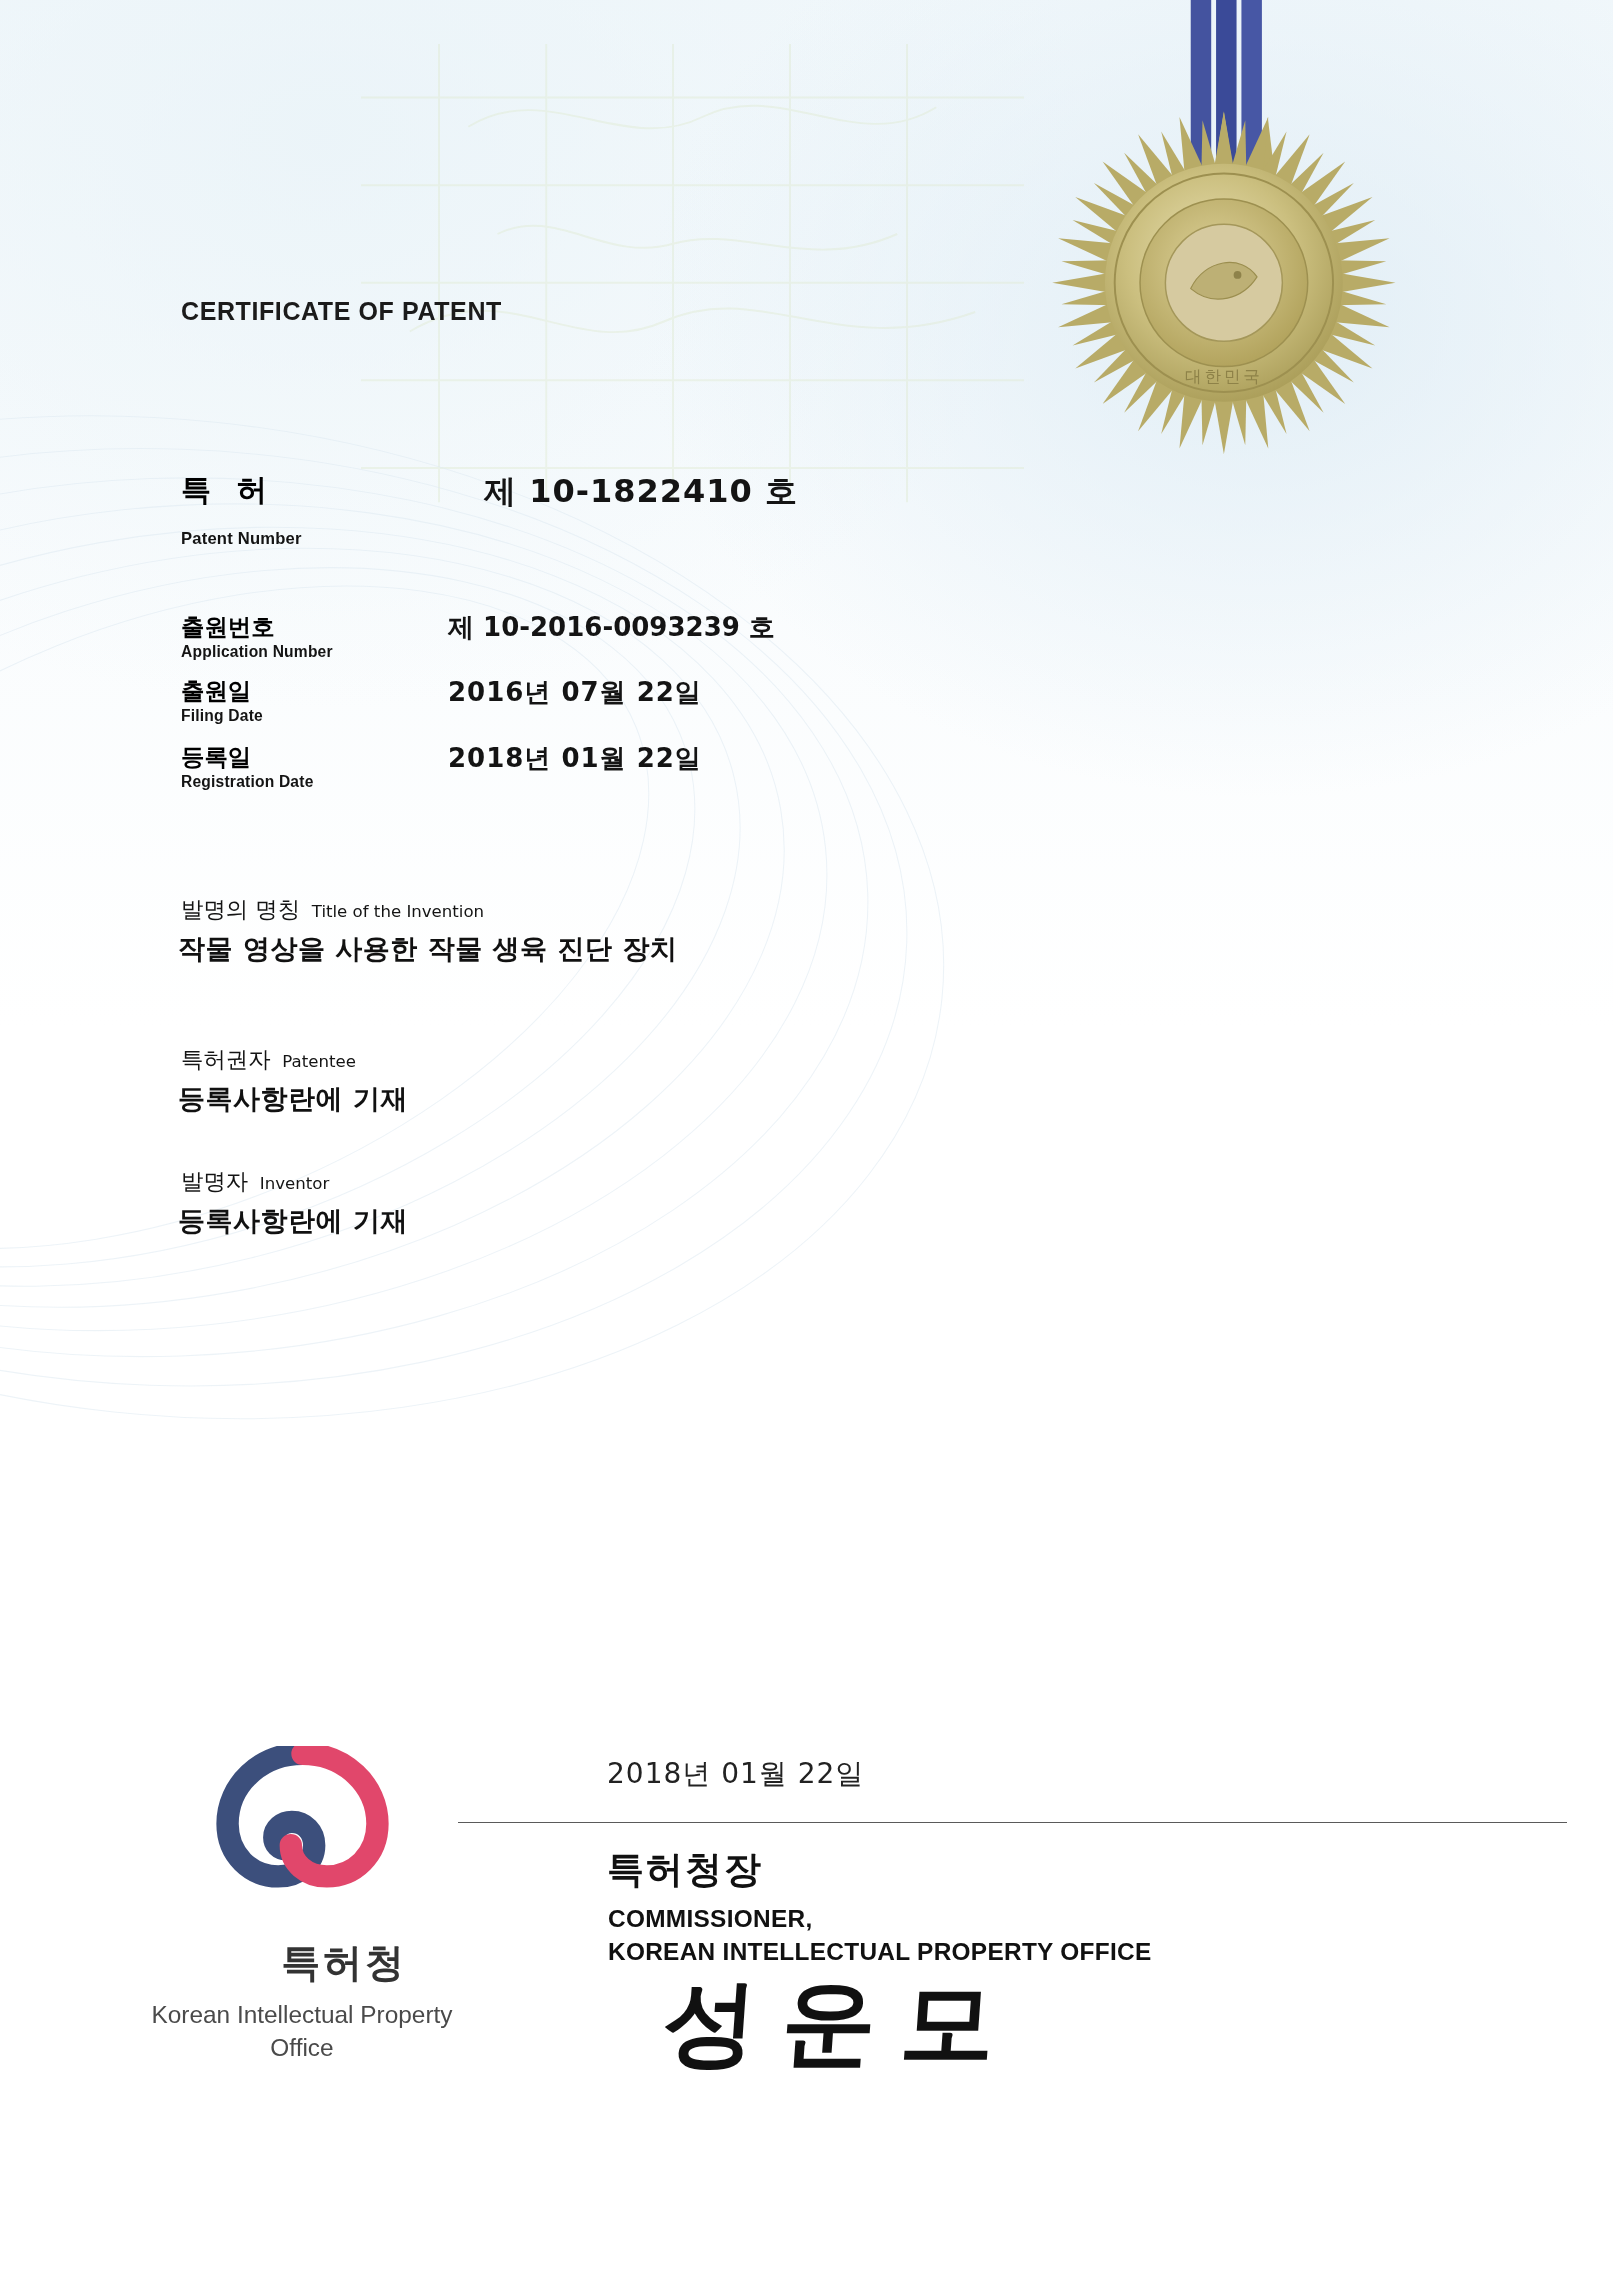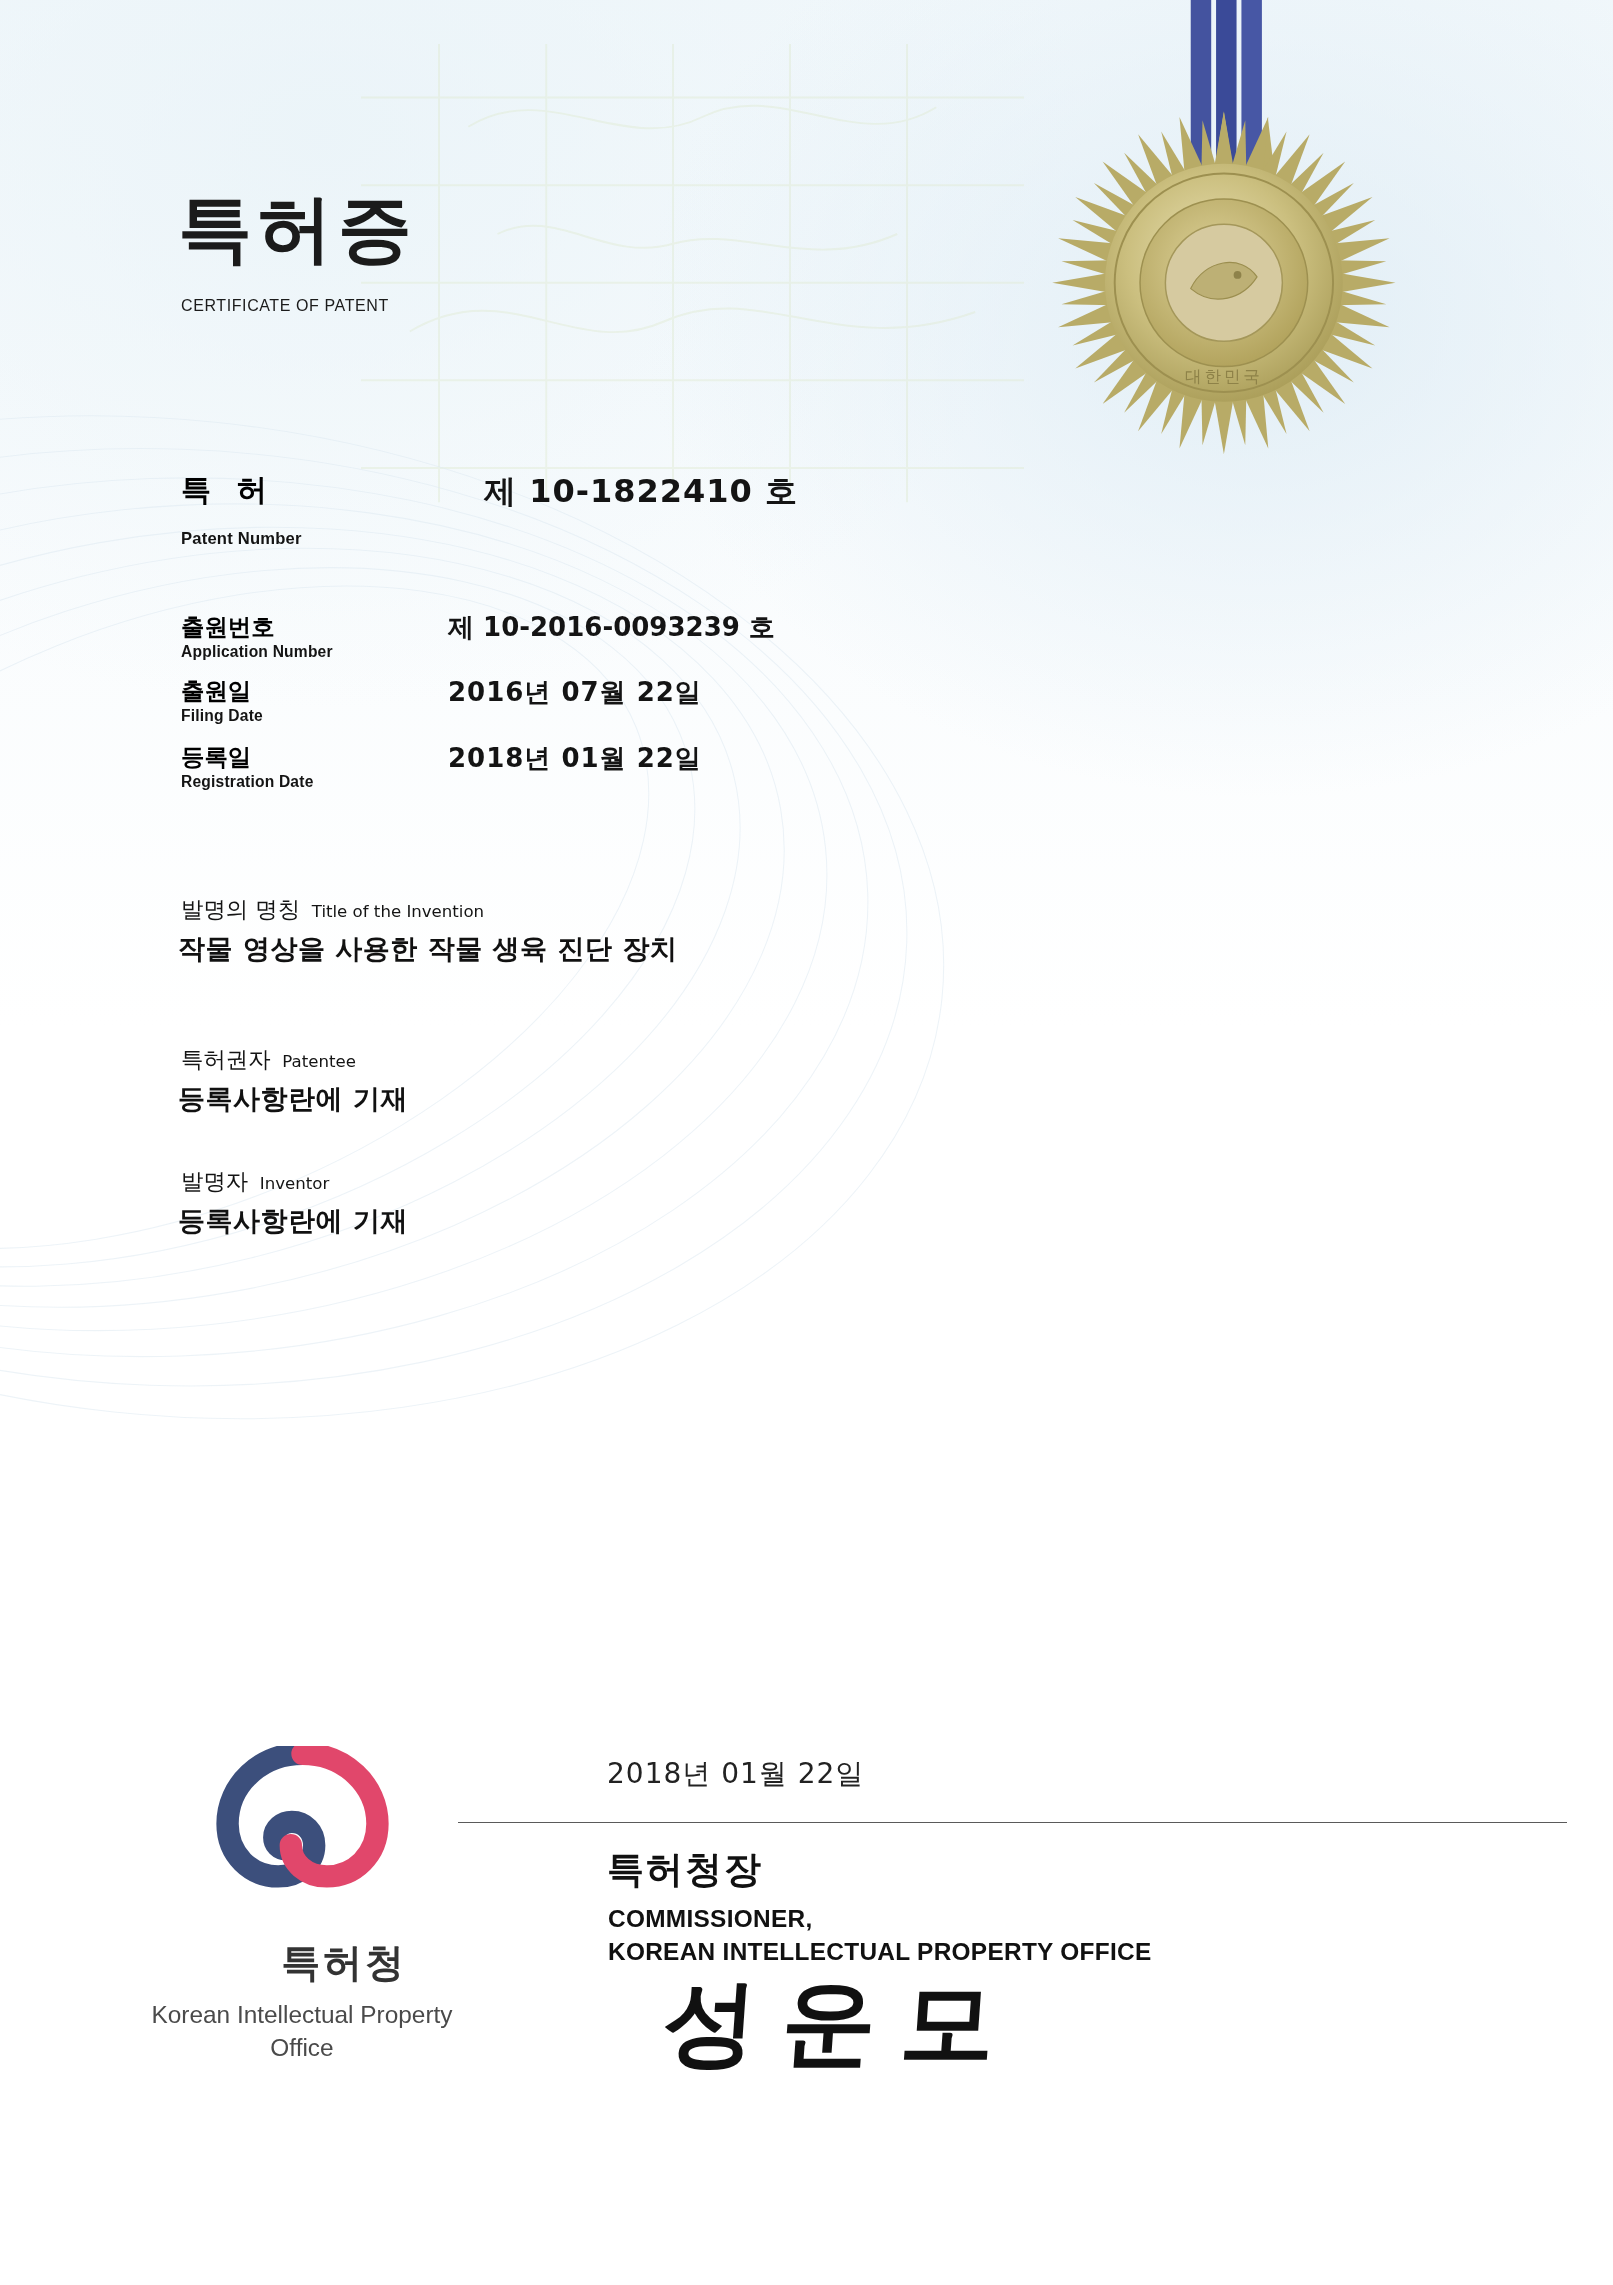--- a/index.html
+++ b/index.html
@@ -60,22 +60,22 @@
     font-family: "DejaVu Sans", sans-serif;
     font-size: 74px;
     font-weight: 700;
     letter-spacing: 5.9px;
     color: #1b1b1b;
     line-height: 1;
   }
   .en-title {
     position: absolute;
     left: 181px; top: 297px;
-    font-size: 16px;
-    font-weight: 400;
+    font-size: 25px;
+    font-weight: 700;
     letter-spacing: 0.6px;
     color: #1b1b1b;
   }
 
   
   .row-label-kr {
     position: absolute;
     font-family: "DejaVu Sans", sans-serif;
     font-weight: 700;
     color: #000000;
@@ -439,21 +439,20 @@
     <circle r="62" fill="#cfc established" opacity="0"></circle>
     <circle r="60" fill="#d6caa0" stroke="#a4975a" stroke-width="1.5"></circle>
     <path d="M-34,6 C-20,-24 18,-30 34,-6 C20,16 -10,26 -34,6 Z" fill="#bdb075" stroke="#9b8e4f" stroke-width="1.2"></path>
     <circle cx="14" cy="-8" r="4" fill="#8e824a"></circle>
     <text x="0" y="102" text-anchor="middle" font-family="DejaVu Sans, sans-serif" font-size="17" fill="#8e8248" letter-spacing="3">대한민국</text>
   </g>
 </svg>
 
 <div class="content">
 
-  <div class="kr-title">특허증</div>
   <div class="en-title">CERTIFICATE OF PATENT</div>
 
   <div class="row-label-kr" id="patent-number-label-kr">특 허</div>
   <div class="row-label-en" id="patent-number-label-en">Patent Number</div>
   <div class="row-value" id="patent-number-value">제 10-1822410 호</div>
 
   <div class="row-label-kr" id="application-number-label-kr">출원번호</div>
   <div class="row-label-en" id="application-number-label-en">Application Number</div>
   <div class="row-value" id="application-number-value">제 10-2016-0093239 호</div>
 

